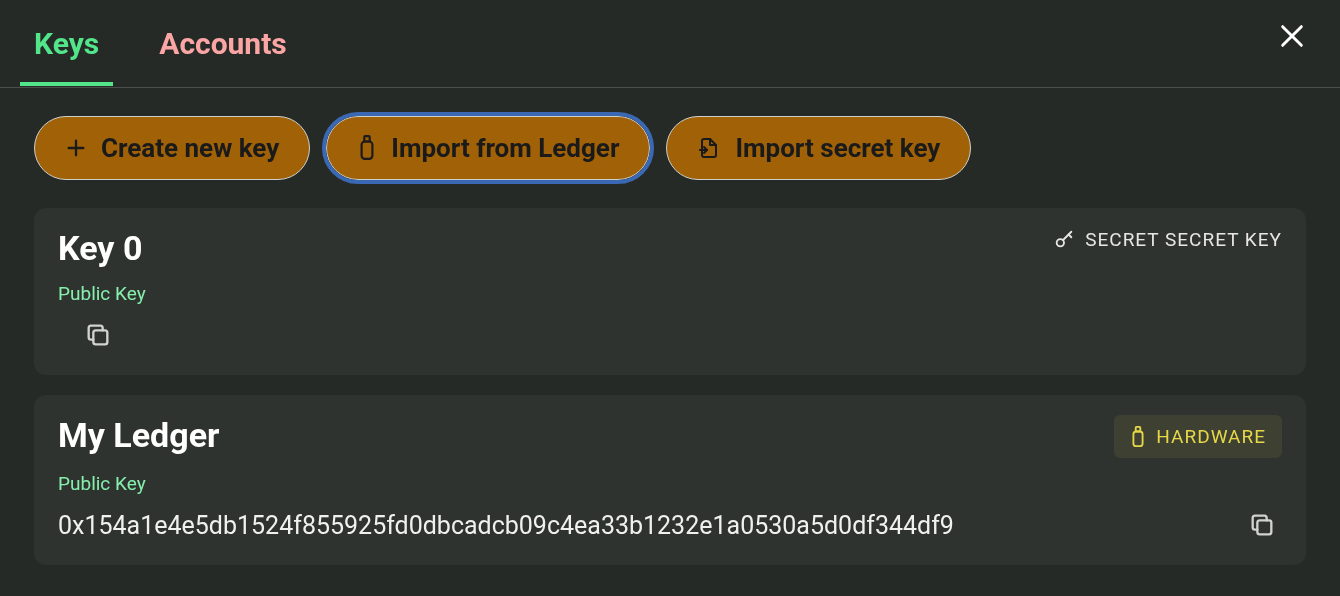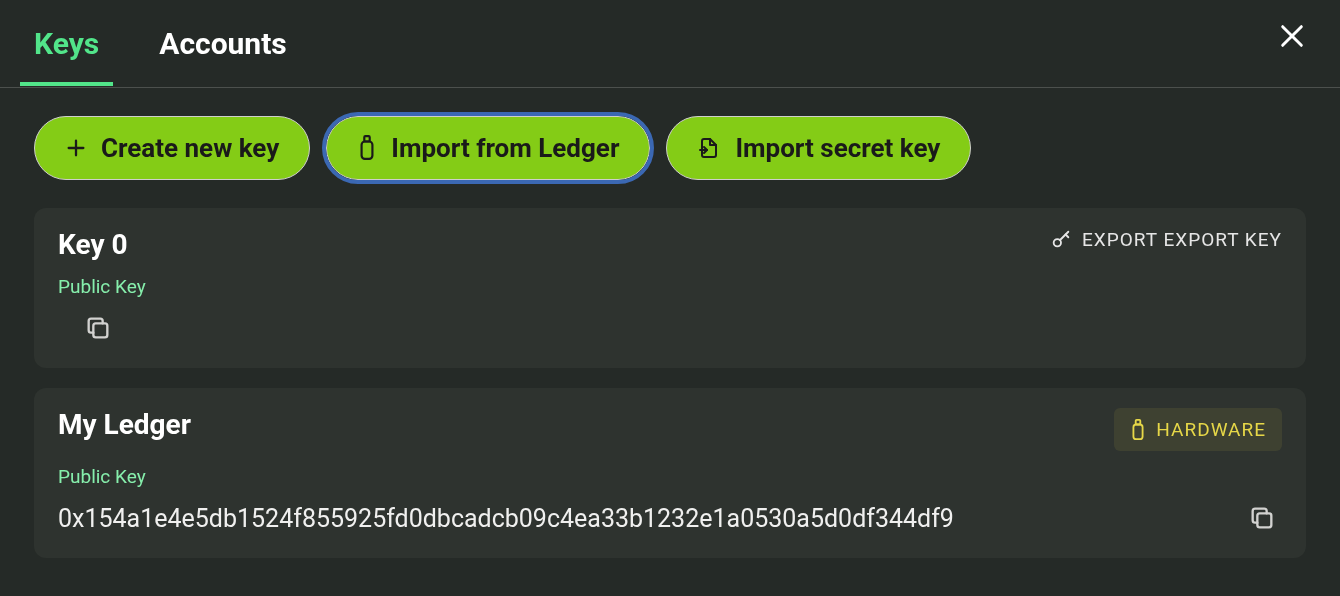--- a/index.html
+++ b/index.html
@@ -19,21 +19,21 @@
     padding: 0 20px;
     height: 88px;
     border-bottom: 1px solid rgba(255,255,255,0.18);
     position: relative;
   }
   .tab {
     font-size: 30px;
     font-weight: 700;
     padding: 24px 14px;
     cursor: pointer;
-    color: #ffffff;
+    color: #fca5a5;
     position: relative;
   }
   .tab.active {
     color: #52e58a;
   }
   .tab.active::after {
     content: "";
     position: absolute;
     left: 0; right: 0; bottom: -1px;
     height: 4px;
@@ -52,21 +52,21 @@
   
   .actions {
     display: flex;
     gap: 16px;
     padding: 28px 34px 0 34px;
   }
   .pill {
     display: flex;
     align-items: center;
     gap: 14px;
-    background: #84cc16;
+    background: #a16207;
     color: #1a1a1a;
     border-radius: 34px;
     padding: 16px 30px;
     font-size: 26px;
     font-weight: 700;
     cursor: pointer;
     border: 1px solid #cfcfcc;
   }
   .pill.selected {
     outline: 4px solid #3b68b3;
@@ -78,21 +78,21 @@
   .card {
     background: #2e332f;
     border-radius: 12px;
     padding: 20px 24px;
     position: relative;
   }
   .card-head {
     display:flex; justify-content:space-between; align-items:flex-start;
   }
   .card-title {
-    font-size: 28px;
+    font-size: 34px;
     font-weight: 700;
   }
   .export {
     display:flex; align-items:center; gap:10px;
     color: #e6e6e6;
     font-size: 19px;
     letter-spacing: 1px;
     cursor:pointer;
   }
   .hardware-badge {
@@ -173,21 +173,21 @@
 
   <div class="card">
     <div class="card-head">
       <div class="card-title">Key 0</div>
       <div class="export">
         <svg width="22" height="22" viewBox="0 0 24 24" fill="none" stroke="#e6e6e6" stroke-width="2" stroke-linecap="round" stroke-linejoin="round">
           <circle cx="8" cy="15" r="4"></circle>
           <path d="M11 12 L20 3"></path>
           <path d="M17 6 l3 3"></path>
         </svg>
-        <span>EXPORT EXPORT KEY</span>
+        <span>SECRET SECRET KEY</span>
       </div>
     </div>
     <div class="pk-label">Public Key</div>
     <div class="pk-row">
       <div class="copy-btn">
         <svg width="28" height="28" viewBox="0 0 24 24" fill="none" stroke="#d2d2d0" stroke-width="2" stroke-linecap="round" stroke-linejoin="round">
           <rect x="8" y="8" width="12" height="12" rx="2"></rect>
           <path d="M16 8 V6 a2 2 0 0 0 -2 -2 H6 a2 2 0 0 0 -2 2 v8 a2 2 0 0 0 2 2 h2"></path>
         </svg>
       </div>

